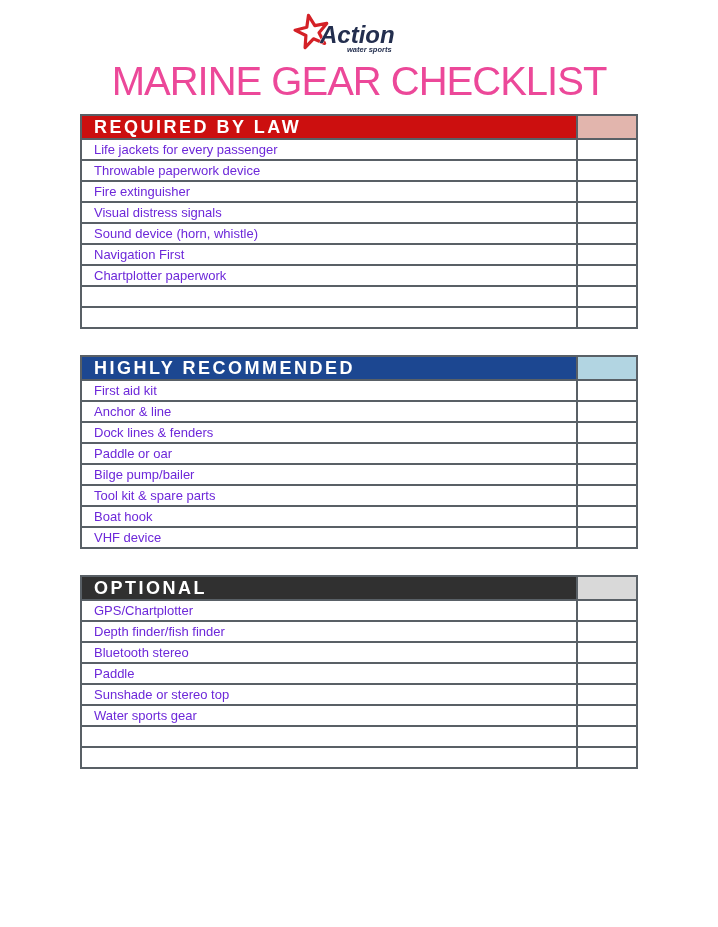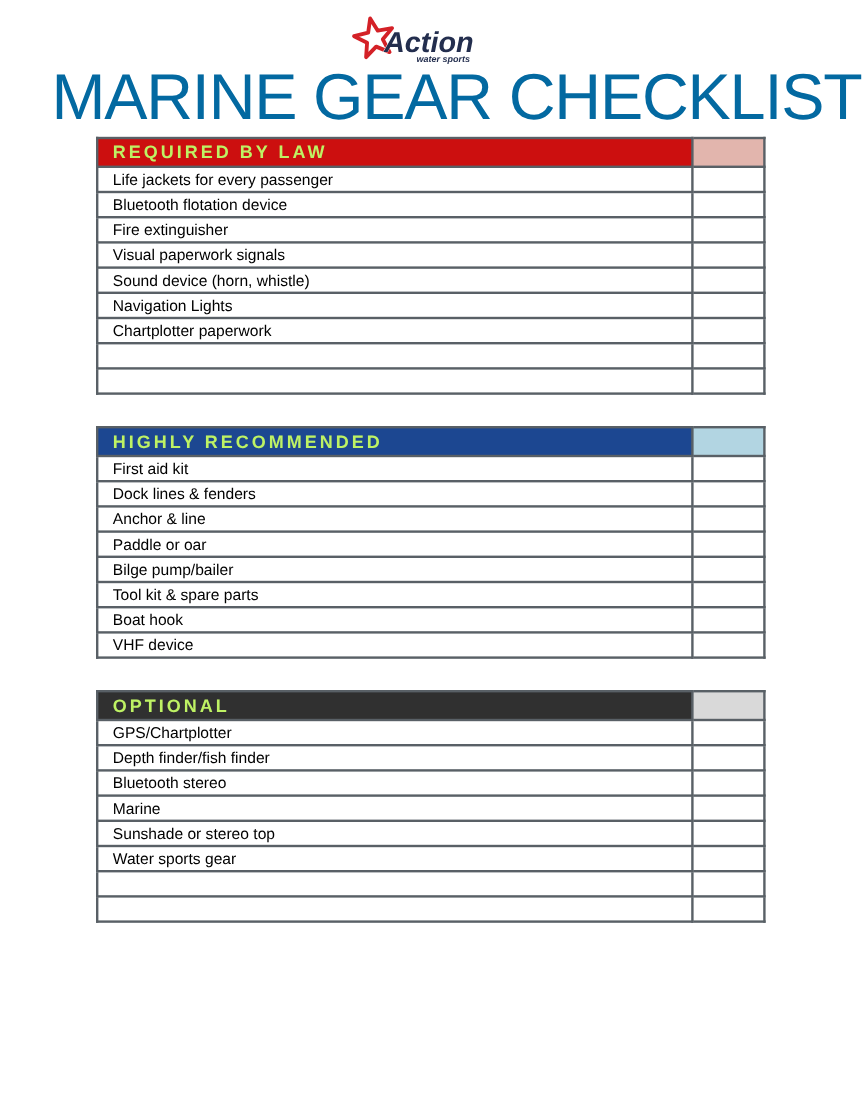--- a/index.html
+++ b/index.html
@@ -17,56 +17,56 @@
   .logo-wrap {
     display: flex;
     justify-content: center;
     align-items: flex-start;
     height: 44px;
   }
 
   
   .page-title {
     margin: 0 0 8px 0;
-    text-align: right;
-    font-size: 54px;
+    text-align: center;
+    font-size: 40px;
     line-height: 50px;
     font-weight: normal;
     letter-spacing: -1px;
-    color: #0369a1;
+    color: #ec4899;
   }
 
   
   .content { width: 558px; margin: 0 auto; }
   table.section-table {
     border-collapse: collapse;
     width: 100%;
     table-layout: fixed;
     margin-bottom: 26px;
   }
   table.section-table:last-child { margin-bottom: 0; }
   th, td { border: 2px solid #596066; }
   col.item-col { width: auto; }
   col.check-col { width: 60px; }
   th.section-header-cell {
     height: 24px;
     text-align: left;
     padding: 0 0 0 12px;
-    color: #bef264;
-    font-size: 15px;
+    color: #ffffff;
+    font-size: 18px;
     font-weight: bold;
     letter-spacing: 2.5px;
     text-transform: uppercase;
   }
   th.section-header-check { height: 24px; }
   td.item-cell {
     height: 21px;
     padding: 0 0 0 12px;
     font-size: 13px;
-    color: #000000;
+    color: #6d28d9;
     white-space: nowrap;
     overflow: hidden;
   }
   td.check-cell { background: #ffffff; }
 </style>
 </head>
 <body>
 
 <div class="page">
 
@@ -99,49 +99,49 @@
     <tbody>
   <tr>
     <td class="item-cell">
       <span>Life jackets for every passenger</span>
     </td>
     <td class="check-cell"></td>
   </tr>
 
   <tr>
     <td class="item-cell">
-      <span>Bluetooth flotation device</span>
+      <span>Throwable paperwork device</span>
     </td>
     <td class="check-cell"></td>
   </tr>
 
   <tr>
     <td class="item-cell">
       <span>Fire extinguisher</span>
     </td>
     <td class="check-cell"></td>
   </tr>
 
   <tr>
     <td class="item-cell">
-      <span>Visual paperwork signals</span>
+      <span>Visual distress signals</span>
     </td>
     <td class="check-cell"></td>
   </tr>
 
   <tr>
     <td class="item-cell">
       <span>Sound device (horn, whistle)</span>
     </td>
     <td class="check-cell"></td>
   </tr>
 
   <tr>
     <td class="item-cell">
-      <span>Navigation Lights</span>
+      <span>Navigation First</span>
     </td>
     <td class="check-cell"></td>
   </tr>
 
   <tr>
     <td class="item-cell">
       <span>Chartplotter paperwork</span>
     </td>
     <td class="check-cell"></td>
   </tr>
@@ -178,28 +178,28 @@
     <tbody>
   <tr>
     <td class="item-cell">
       <span>First aid kit</span>
     </td>
     <td class="check-cell"></td>
   </tr>
 
   <tr>
     <td class="item-cell">
+      <span>Anchor &amp; line</span>
+    </td>
+    <td class="check-cell"></td>
+  </tr>
+
+  <tr>
+    <td class="item-cell">
       <span>Dock lines &amp; fenders</span>
-    </td>
-    <td class="check-cell"></td>
-  </tr>
-
-  <tr>
-    <td class="item-cell">
-      <span>Anchor &amp; line</span>
     </td>
     <td class="check-cell"></td>
   </tr>
 
   <tr>
     <td class="item-cell">
       <span>Paddle or oar</span>
     </td>
     <td class="check-cell"></td>
   </tr>
@@ -264,21 +264,21 @@
 
   <tr>
     <td class="item-cell">
       <span>Bluetooth stereo</span>
     </td>
     <td class="check-cell"></td>
   </tr>
 
   <tr>
     <td class="item-cell">
-      <span>Marine</span>
+      <span>Paddle</span>
     </td>
     <td class="check-cell"></td>
   </tr>
 
   <tr>
     <td class="item-cell">
       <span>Sunshade or stereo top</span>
     </td>
     <td class="check-cell"></td>
   </tr>

